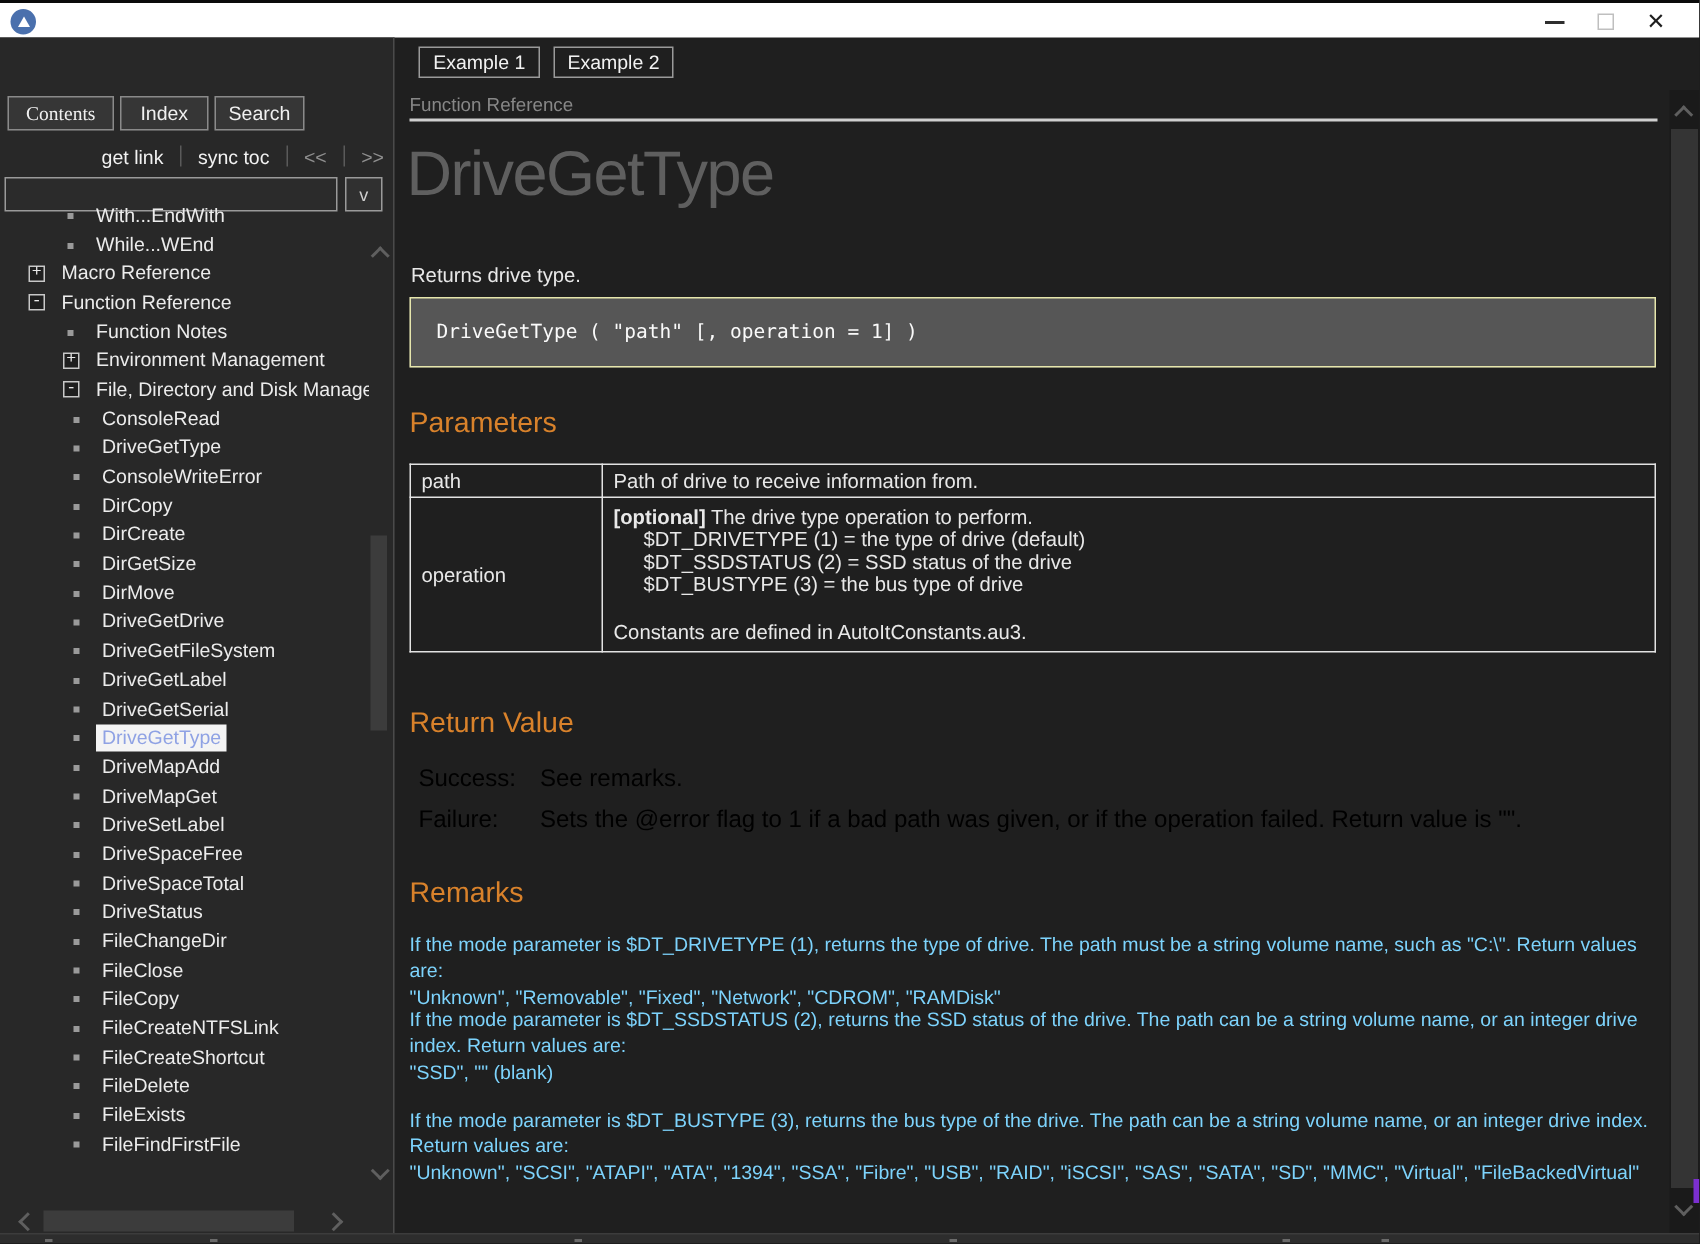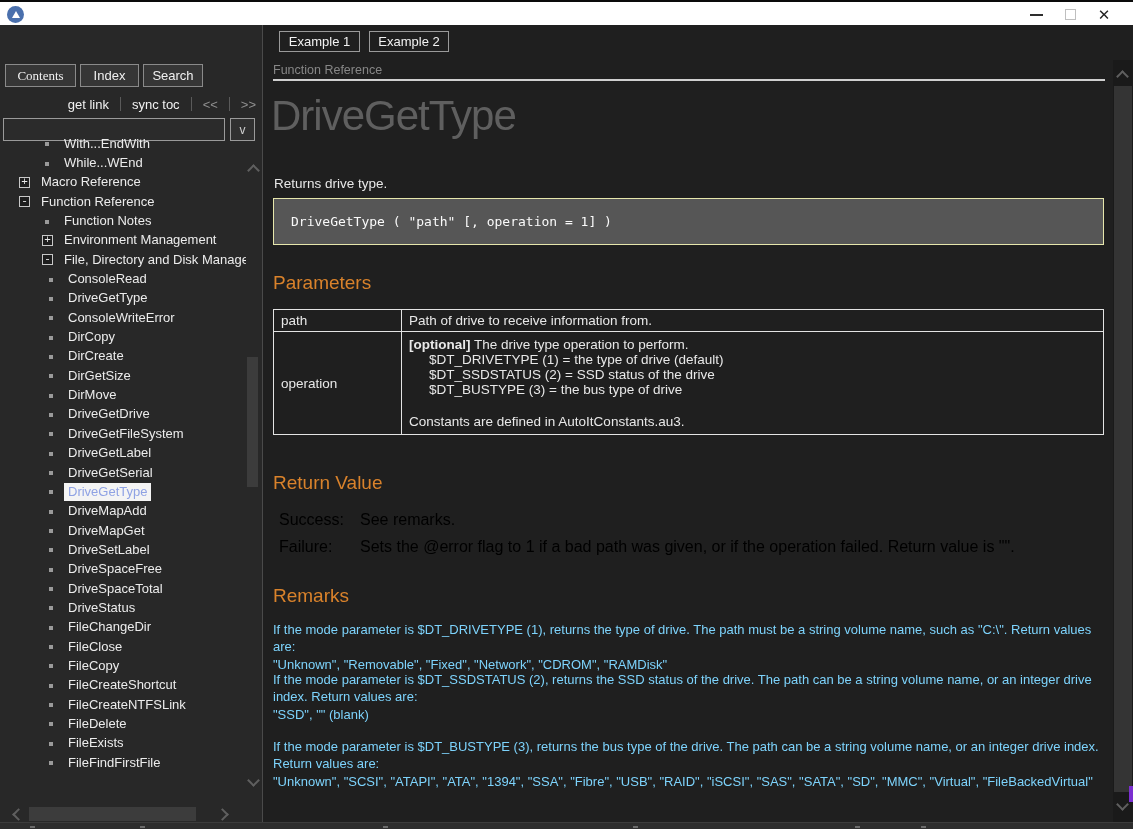--- a/index.html
+++ b/index.html
@@ -224,25 +224,25 @@
       <div class="tree-row lvl2">
         <span class="glyph bullet"></span>
         <span class="lbl">FileClose</span>
       </div>
       <div class="tree-row lvl2">
         <span class="glyph bullet"></span>
         <span class="lbl">FileCopy</span>
       </div>
       <div class="tree-row lvl2">
         <span class="glyph bullet"></span>
+        <span class="lbl">FileCreateNTFSLink</span>
+      </div>
+      <div class="tree-row lvl2">
+        <span class="glyph bullet"></span>
         <span class="lbl">FileCreateShortcut</span>
-      </div>
-      <div class="tree-row lvl2">
-        <span class="glyph bullet"></span>
-        <span class="lbl">FileCreateNTFSLink</span>
       </div>
       <div class="tree-row lvl2">
         <span class="glyph bullet"></span>
         <span class="lbl">FileDelete</span>
       </div>
       <div class="tree-row lvl2">
         <span class="glyph bullet"></span>
         <span class="lbl">FileExists</span>
       </div>
       <div class="tree-row lvl2">

